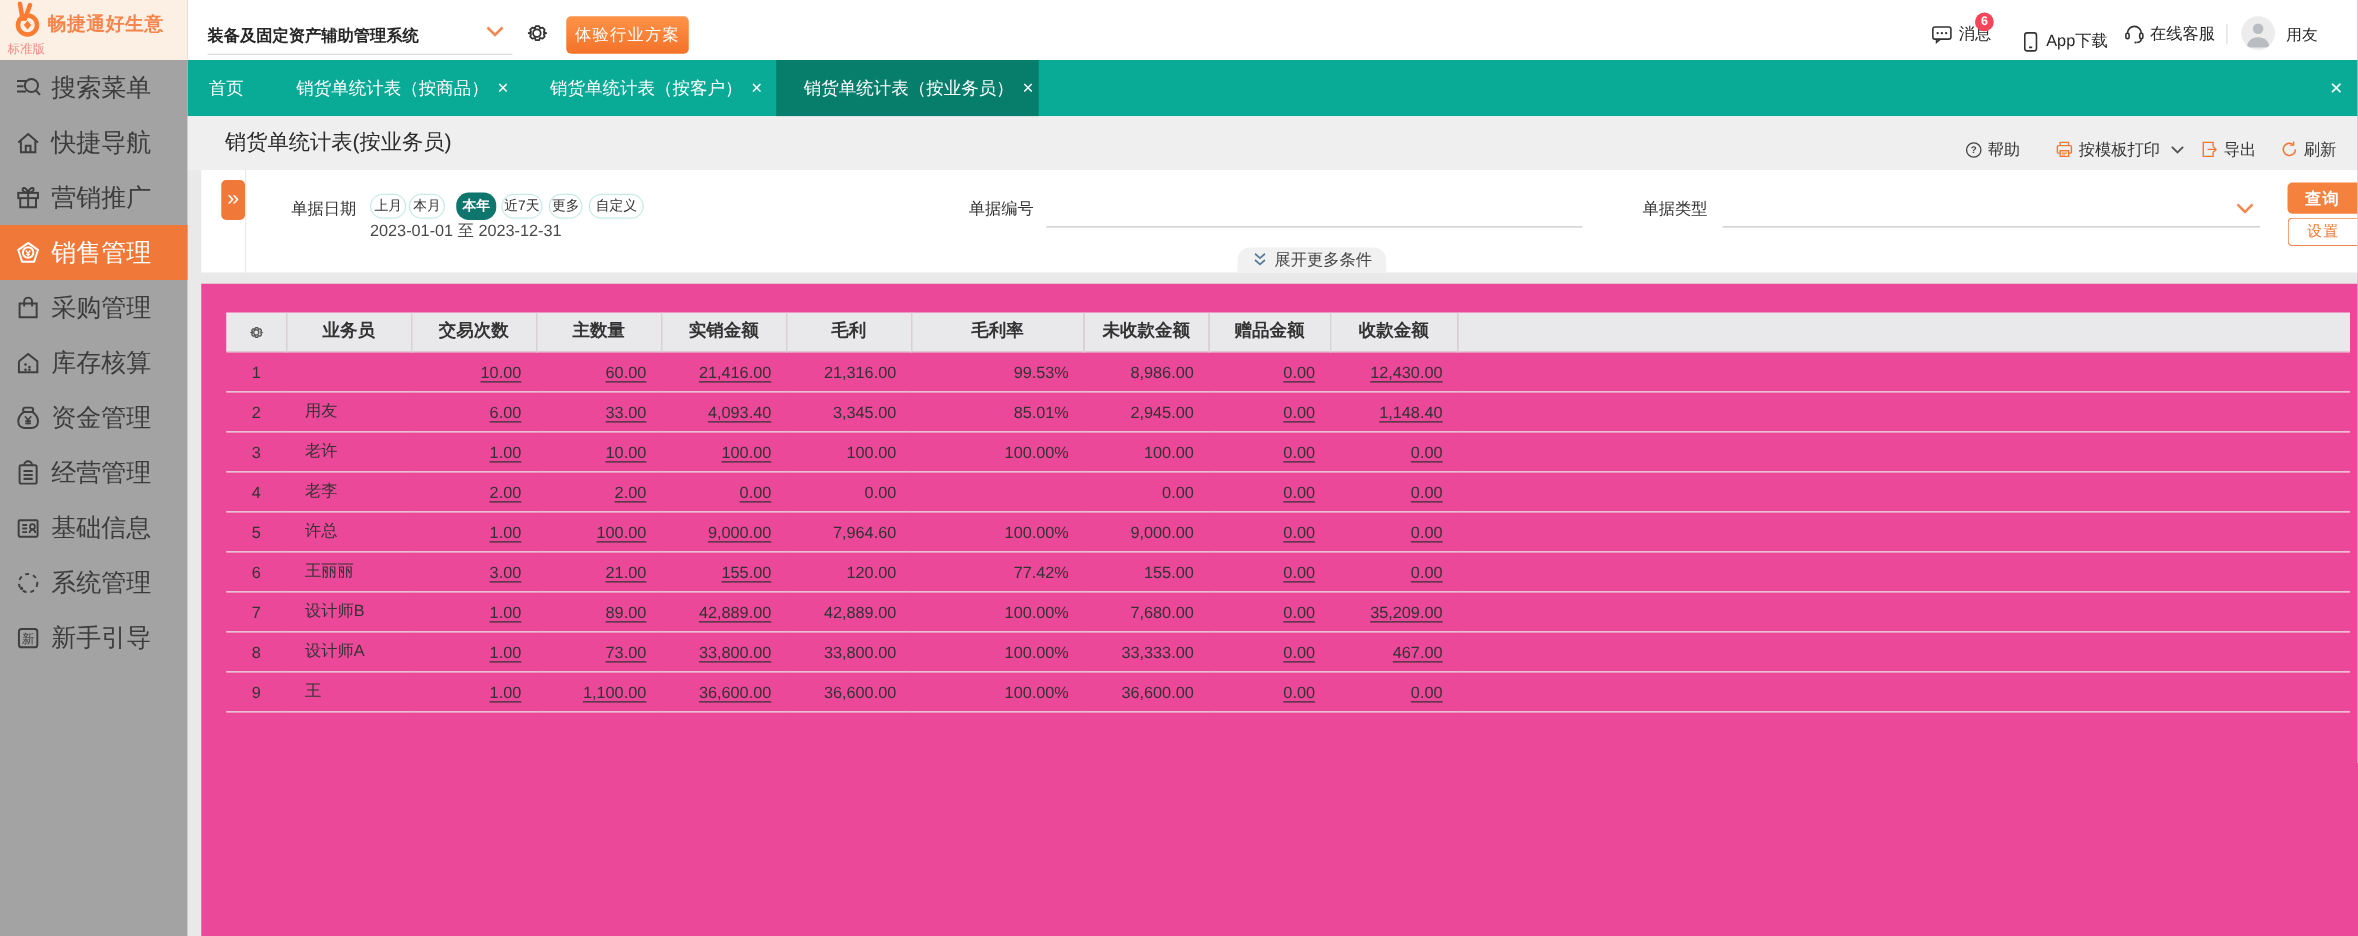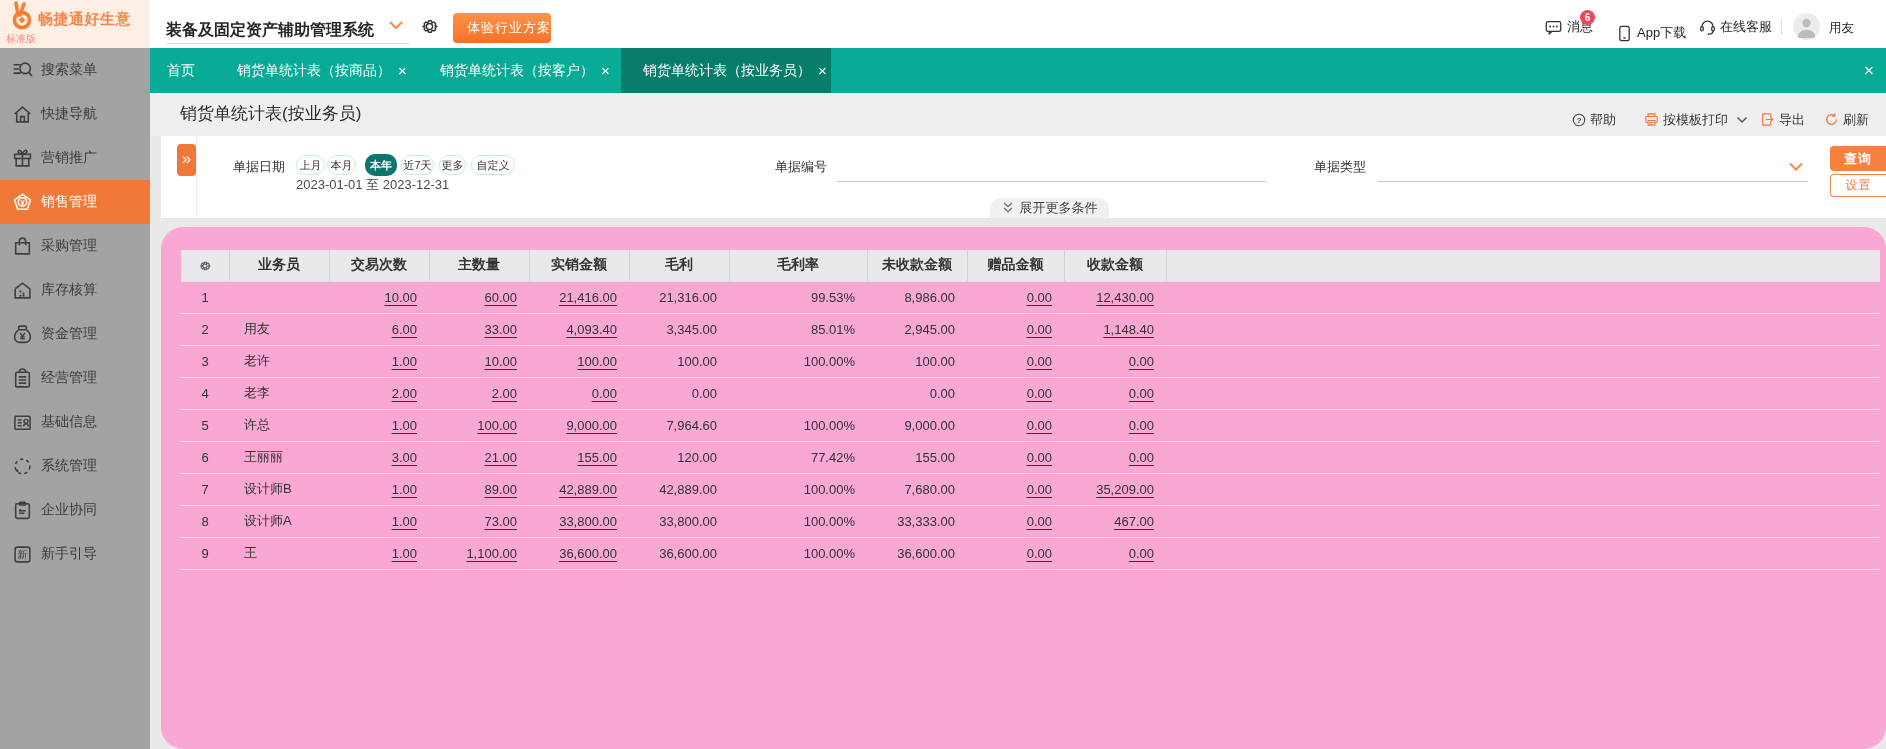--- a/index.html
+++ b/index.html
@@ -7,30 +7,30 @@
 body { font-family:"Liberation Sans", sans-serif; color:#333; font-size:13px; position:relative; background:#fff; }
 
 
 #sidebar { position:absolute; left:0; top:0; width:150px; height:749px; background:#a3a3a3; z-index:5; }
 #logo { height:48px; background:#fcefe3; position:relative; }
 #logo .brand { position:absolute; left:38px; top:10px; font-size:15px; font-weight:bold; color:#f6854d; letter-spacing:0.5px; }
 #logo .edition { position:absolute; left:6px; top:32px; font-size:10px; color:#f68b85; }
 #menu { padding-top:0; }
 .mitem { height:44px; display:flex; align-items:center; padding-left:12px; }
 .mitem svg { width:21px; height:21px; flex:none; }
-.mitem span { margin-left:8px; font-size:14px; color:#3c3c3c; }
+.mitem span { margin-left:8px; font-size:20px; color:#3c3c3c; }
 .mitem.active { background:#f0793a; }
 .mitem.active span { color:#fff; }
 
 
 #topbar { position:absolute; left:150px; top:0; width:1736px; height:48px; background:#fff; }
 #sys-dd { position:absolute; left:16px; top:0; height:48px; }
-#sys-dd .txt { position:absolute; left:0; top:20px; font-size:16px; font-weight:bold; color:#262626; white-space:nowrap; }
+#sys-dd .txt { position:absolute; left:0; top:20px; font-size:13px; font-weight:bold; color:#262626; white-space:nowrap; }
 #sys-dd .line { position:absolute; left:0; top:43px; width:244px; border-bottom:1px solid #dcdcdc; }
-#exp-btn { position:absolute; left:303px; top:13px; width:98px; height:30px; border-radius:4px; background:linear-gradient(180deg,#fd9347,#f4722a); color:#fff; font-size:13px; line-height:30px; text-align:right; letter-spacing:1px; }
+#exp-btn { position:absolute; left:303px; top:13px; width:98px; height:30px; border-radius:4px; background:linear-gradient(180deg,#fd9347,#f4722a); color:#fff; font-size:13px; line-height:30px; text-align:center; letter-spacing:1px; }
 .hitem { display:flex; align-items:center; font-size:13px; color:#262626; }
 #badge6 { position:absolute; left:1580px; top:10px; width:15px; height:15px; background:#f5455a; border-radius:50%; color:#fff; font-size:10px; line-height:15px; text-align:center; font-weight:bold; z-index:3; }
 
 
 #tabbar { position:absolute; left:150px; top:48px; width:1736px; height:45px; background:#0aab96; }
 .tab { position:absolute; top:0; height:45px; display:flex; align-items:center; color:#fff; font-size:14px; white-space:nowrap; }
 .tab .x { font-size:15px; margin-left:7px; }
 .tab.active { background:#077e6c; }
 #tab-close { position:absolute; right:12px; top:0; height:45px; line-height:45px; color:#fff; font-size:17px; }
 
@@ -46,21 +46,21 @@
 #collapse-btn { position:absolute; left:16px; top:8px; width:19px; height:32px; background:#f0793a; border-radius:4px; color:#fff; text-align:center; line-height:30px; font-size:17px; }
 #filter .vline { position:absolute; left:35px; top:0; bottom:0; border-right:1px solid #ececec; }
 .flabel { position:absolute; top:22px; font-size:13px; color:#333; }
 .pill { position:absolute; top:19px; height:20px; line-height:18px; border:1px solid #c8ebe5; border-radius:10px; font-size:11px; color:#333; text-align:center; }
 .pill.sel { background:#0f766e; border:none; color:#fff; font-weight:bold; top:18px; height:22px; line-height:22px; }
 #drange { position:absolute; left:135px; top:40px; font-size:13px; color:#4a4a4a; }
 .uline { position:absolute; top:45px; border-bottom:1px solid #c9c9c9; }
 #query-btn { position:absolute; right:0; top:10px; width:56px; height:25px; background:#f5813f; border-radius:4px 0 0 4px; color:#fff; font-size:13px; font-weight:bold; text-align:center; line-height:25px; letter-spacing:1px; }
 #set-btn { position:absolute; right:0; top:38px; width:56px; height:23px; background:#fff; border:1px solid #f0884d; border-right:none; border-radius:4px 0 0 4px; color:#f0793a; font-size:12px; text-align:center; line-height:20px; letter-spacing:1px; }
 #expand { position:absolute; left:829px; top:62px; width:119px; height:20px; background:#f1f1f1; border-radius:10px 10px 0 0; display:flex; align-items:center; justify-content:center; font-size:13px; color:#444; }
-#tablepanel { position:absolute; left:11px; top:91px; right:0; bottom:0; background:#f9a8d4;border-radius:22px; }
+#tablepanel { position:absolute; left:11px; top:91px; right:0; bottom:0; background:#ec4899; }
 table { border-collapse:collapse; table-layout:fixed; width:1699px; margin:23px 0 0 20px; }
 th { background:#e9e9eb; height:31px; font-size:14px; font-weight:bold; color:#333; border-right:1px solid #d4d4d4; border-bottom:1px solid #e0e0e0; padding:0; }
 th:last-child { border-right:none; }
 td { height:32px; font-size:13px; color:#333; border-bottom:1px solid #e8e8e8; padding:0 12px 0 0; text-align:right; white-space:nowrap; }
 td.c { text-align:center; padding:0; }
 td.l { text-align:left; padding:0 0 0 15px; }
 td u { text-decoration:underline; text-underline-offset:3px; }
 </style>
 </head>
 <body>
@@ -170,31 +170,20 @@
         <span>基础信息</span>
       </div>
       <div class="mitem">
         <svg viewBox="0 0 20 20">
           <g fill="none" stroke="#3f3f3f" stroke-width="1.5">
             <circle cx="10" cy="10" r="7" stroke-dasharray="3 3.1"></circle>
             <circle cx="5" cy="14" r="1.2" fill="#3f3f3f" stroke="none"></circle>
           </g>
         </svg>
         <span>系统管理</span>
-      </div>
-      <div class="mitem">
-        <svg viewBox="0 0 20 20">
-          <g fill="none" stroke="#3f3f3f" stroke-width="1.5">
-            <rect x="3.5" y="3.5" width="13" height="14" rx="1.5"></rect>
-            <rect x="7" y="2.2" width="6" height="2.6" rx="1"></rect>
-            <path d="M6.8 10.2h6.4M6.8 12.6h5" stroke-width="1.4"></path>
-            <path d="M6.8 10.2l1.4-1.4" stroke-width="1.2"></path>
-          </g>
-        </svg>
-        <span>企业协同</span>
       </div>
       <div class="mitem">
         <svg viewBox="0 0 20 20">
           <g fill="none" stroke="#3f3f3f" stroke-width="1.5">
             <rect x="3" y="3" width="14" height="14" rx="2"></rect>
             <text x="10" y="13.5" font-size="9.5" fill="#3f3f3f" stroke="none" text-anchor="middle">新</text>
           </g>
         </svg>
         <span>新手引导</span>
       </div>

